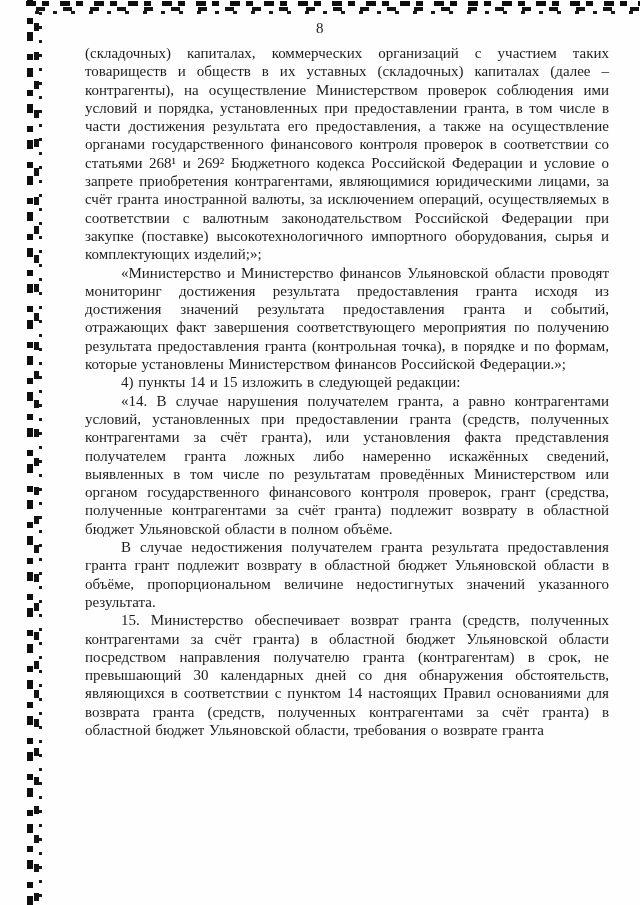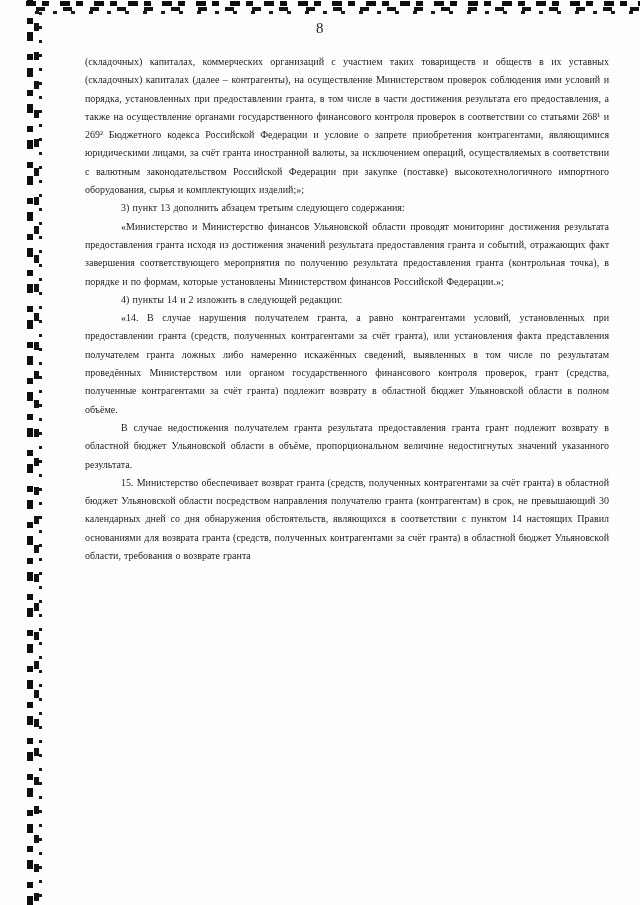--- a/index.html
+++ b/index.html
@@ -38,24 +38,24 @@
   .page-number {
     position: absolute;
     top: 20px; left: 0; right: 0;
     text-align: center;
     font-size: 15px;
     letter-spacing: 0.5px;
   }
 
   .text-body {
     position: absolute;
-    top: 53px;
+    top: 44px;
     left: 85px;
     width: 524px;
-    font-size: 10px;
+    font-size: 15px;
     line-height: 18.3px;
     text-align: justify;
   }
   .text-body p.para {
     margin: 0;
     text-indent: 36px;
     word-spacing: 0.06em;
   }
   .text-body p.para.first {
     text-indent: 0;
@@ -66,21 +66,20 @@
 
 <div class="page">
 
   <div class="scan-edge-top"></div>
   <div class="scan-edge-left"></div>
 
   <div class="page-number">8</div>
 
   <div class="text-body">
     <p class="para first">(складочных) капиталах, коммерческих организаций с участием таких товариществ и обществ в их уставных (складочных) капиталах (далее – контрагенты), на осуществление Министерством проверок соблюдения ими условий и порядка, установленных при предоставлении гранта, в том числе в части достижения результата его предоставления, а также на осуществление органами государственного финансового контроля проверок в соответствии со статьями 268¹ и 269² Бюджетного кодекса Российской Федерации и условие о запрете приобретения контрагентами, являющимися юридическими лицами, за счёт гранта иностранной валюты, за исключением операций, осуществляемых в соответствии с валютным законодательством Российской Федерации при закупке (поставке) высокотехнологичного импортного оборудования, сырья и комплектующих изделий;»;</p>
-    <p class="para">3) пункт 13 дополнить абзацем третьим следующего содержания:</p>
     <p class="para">«Министерство и Министерство финансов Ульяновской области проводят мониторинг достижения результата предоставления гранта исходя из достижения значений результата предоставления гранта и событий, отражающих факт завершения соответствующего мероприятия по получению результата предоставления гранта (контрольная точка), в порядке и по формам, которые установлены Министерством финансов Российской Федерации.»;</p>
-    <p class="para">4) пункты 14 и 2 изложить в следующей редакции:</p>
+    <p class="para">4) пункты 14 и 15 изложить в следующей редакции:</p>
     <p class="para">«14. В случае нарушения получателем гранта, а равно контрагентами условий, установленных при предоставлении гранта (средств, полученных контрагентами за счёт гранта), или установления факта представления получателем гранта ложных либо намеренно искажённых сведений, выявленных в том числе по результатам проведённых Министерством или органом государственного финансового контроля проверок, грант (средства, полученные контрагентами за счёт гранта) подлежит возврату в областной бюджет Ульяновской области в полном объёме.</p>
     <p class="para">В случае недостижения получателем гранта результата предоставления гранта грант подлежит возврату в областной бюджет Ульяновской области в объёме, пропорциональном величине недостигнутых значений указанного результата.</p>
     <p class="para">15. Министерство обеспечивает возврат гранта (средств, полученных контрагентами за счёт гранта) в областной бюджет Ульяновской области посредством направления получателю гранта (контрагентам) в срок, не превышающий 30 календарных дней со дня обнаружения обстоятельств, являющихся в соответствии с пунктом 14 настоящих Правил основаниями для возврата гранта (средств, полученных контрагентами за счёт гранта) в областной бюджет Ульяновской области, требования о возврате гранта</p>
   </div>
 
 </div>
 
 </body></html>

